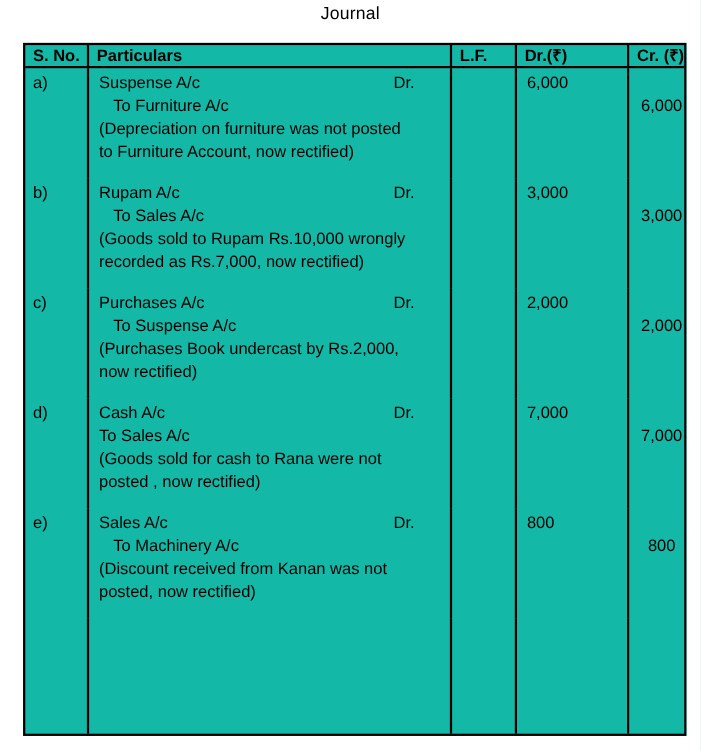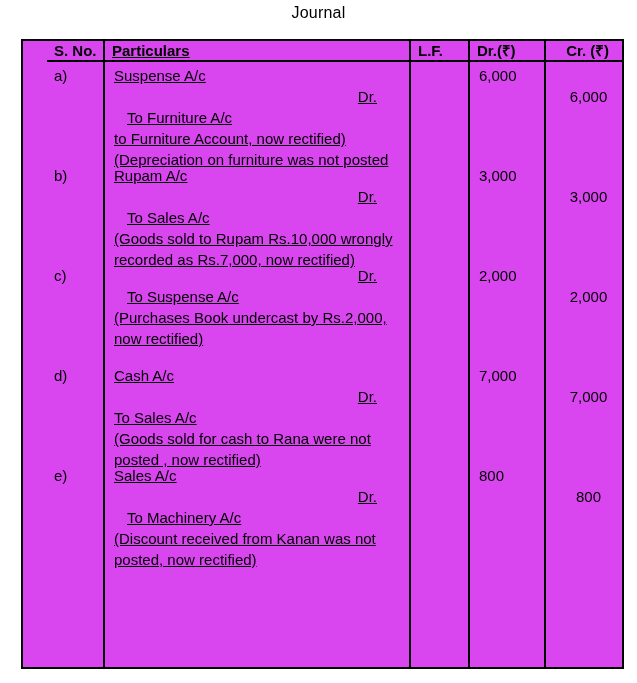--- a/index.html
+++ b/index.html
@@ -17,48 +17,47 @@
     font-size: 16px;
     padding-top: 4px;
     letter-spacing: 0.2px;
   }
   .journal-table {
     position: absolute;
     left: 21px;
     top: 39px;
     width: 603px;
     border: 2px solid #000000;
-    background: #d946ef;
-    padding-left: 24px;
+    background: #14b8a6;
   }
   .row { display: flex; align-items: stretch; }
   .cell { flex: 0 0 auto; }
   .cell:not(:last-child) { border-right: 2px solid #000000; }
   .c-sno  { width: 58px; }
-  .c-part { width: 306px; text-decoration: underline; }
+  .c-part { width: 330px; }
   .c-lf   { width: 59px; }
-  .c-dr   { width: 76px; }
+  .c-dr   { width: 102px; }
   .c-cr   { width: 92px; flex: 1 1 auto; text-align: center; }
 
   .header-row {
     border-bottom: 2px solid #000000;
     font-weight: bold;
     font-size: 15px;
     height: 21px;
     line-height: 18px;
   }
   .header-row .cell { padding: 1px 0 0 7px; }
 
   .entry-row { height: 100px; font-size: 15px; line-height: 21px; }
   .entry-row .c-sno  { padding: 3px 0 0 7px; }
   .entry-row .c-part { padding: 3px 4px 0 9px; }
   .entry-row .c-dr   { padding: 3px 0 0 9px; }
   .entry-row .c-cr   { padding: 24px 0 0 9px; }
 
-  .debit-line { display: flex; flex-direction: column; }
+  .debit-line { display: flex; }
   .dr-label { margin-left: auto; margin-right: 28px; }
   .indent { padding-left: 13px; }
 
   .filler-row { height: 105px; }
 </style>
 </head>
 <body>
 
 <div class="title">Journal</div>
 
@@ -73,22 +72,22 @@
   </div>
 
   <div class="row entry-row">
     <div class="cell c-sno">a)</div>
     <div class="cell c-part">
       <div class="debit-line">
         <span>Suspense A/c</span>
         <span class="dr-label">Dr.</span>
       </div>
       <div class="indent">To Furniture A/c</div>
+      <div>(Depreciation on furniture was not posted</div>
       <div>to Furniture Account, now rectified)</div>
-      <div>(Depreciation on furniture was not posted</div>
     </div>
     <div class="cell c-lf"></div>
     <div class="cell c-dr">6,000</div>
     <div class="cell c-cr">6,000</div>
   </div>
 
   <div class="row entry-row">
     <div class="cell c-sno">b)</div>
     <div class="cell c-part">
       <div class="debit-line">
@@ -101,20 +100,21 @@
     </div>
     <div class="cell c-lf"></div>
     <div class="cell c-dr">3,000</div>
     <div class="cell c-cr">3,000</div>
   </div>
 
   <div class="row entry-row">
     <div class="cell c-sno">c)</div>
     <div class="cell c-part">
       <div class="debit-line">
+        <span>Purchases A/c</span>
         <span class="dr-label">Dr.</span>
       </div>
       <div class="indent">To Suspense A/c</div>
       <div>(Purchases Book undercast by Rs.2,000,</div>
       <div>now rectified)</div>
     </div>
     <div class="cell c-lf"></div>
     <div class="cell c-dr">2,000</div>
     <div class="cell c-cr">2,000</div>
   </div>

